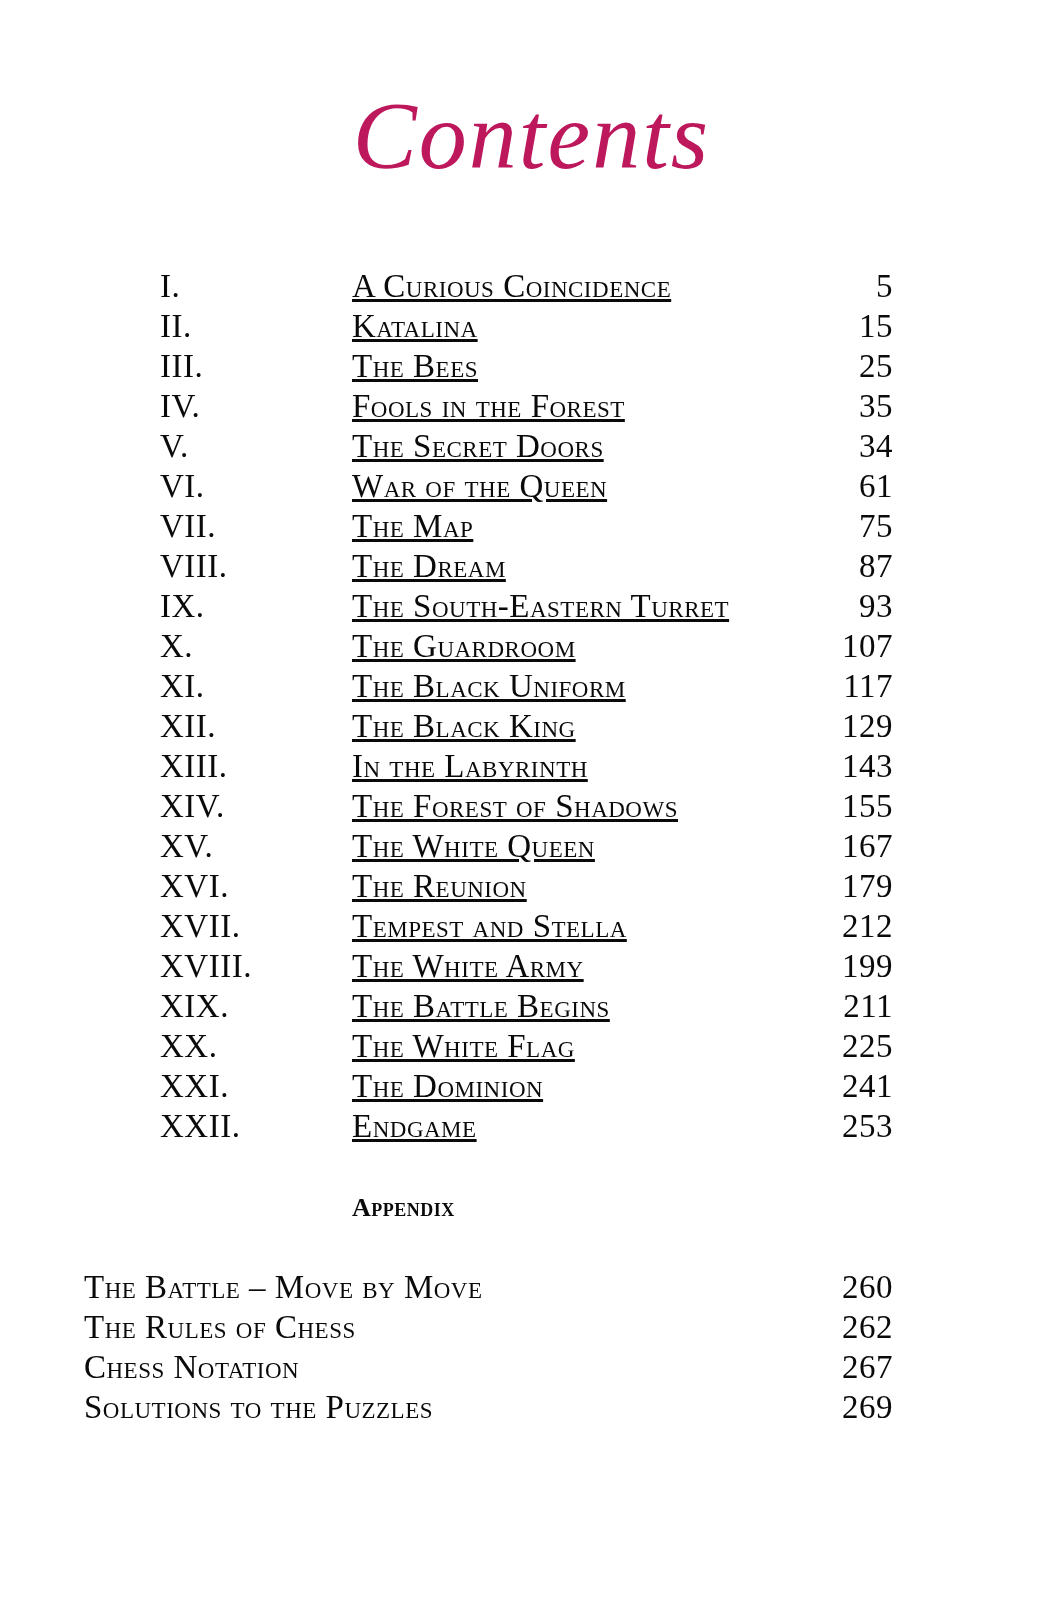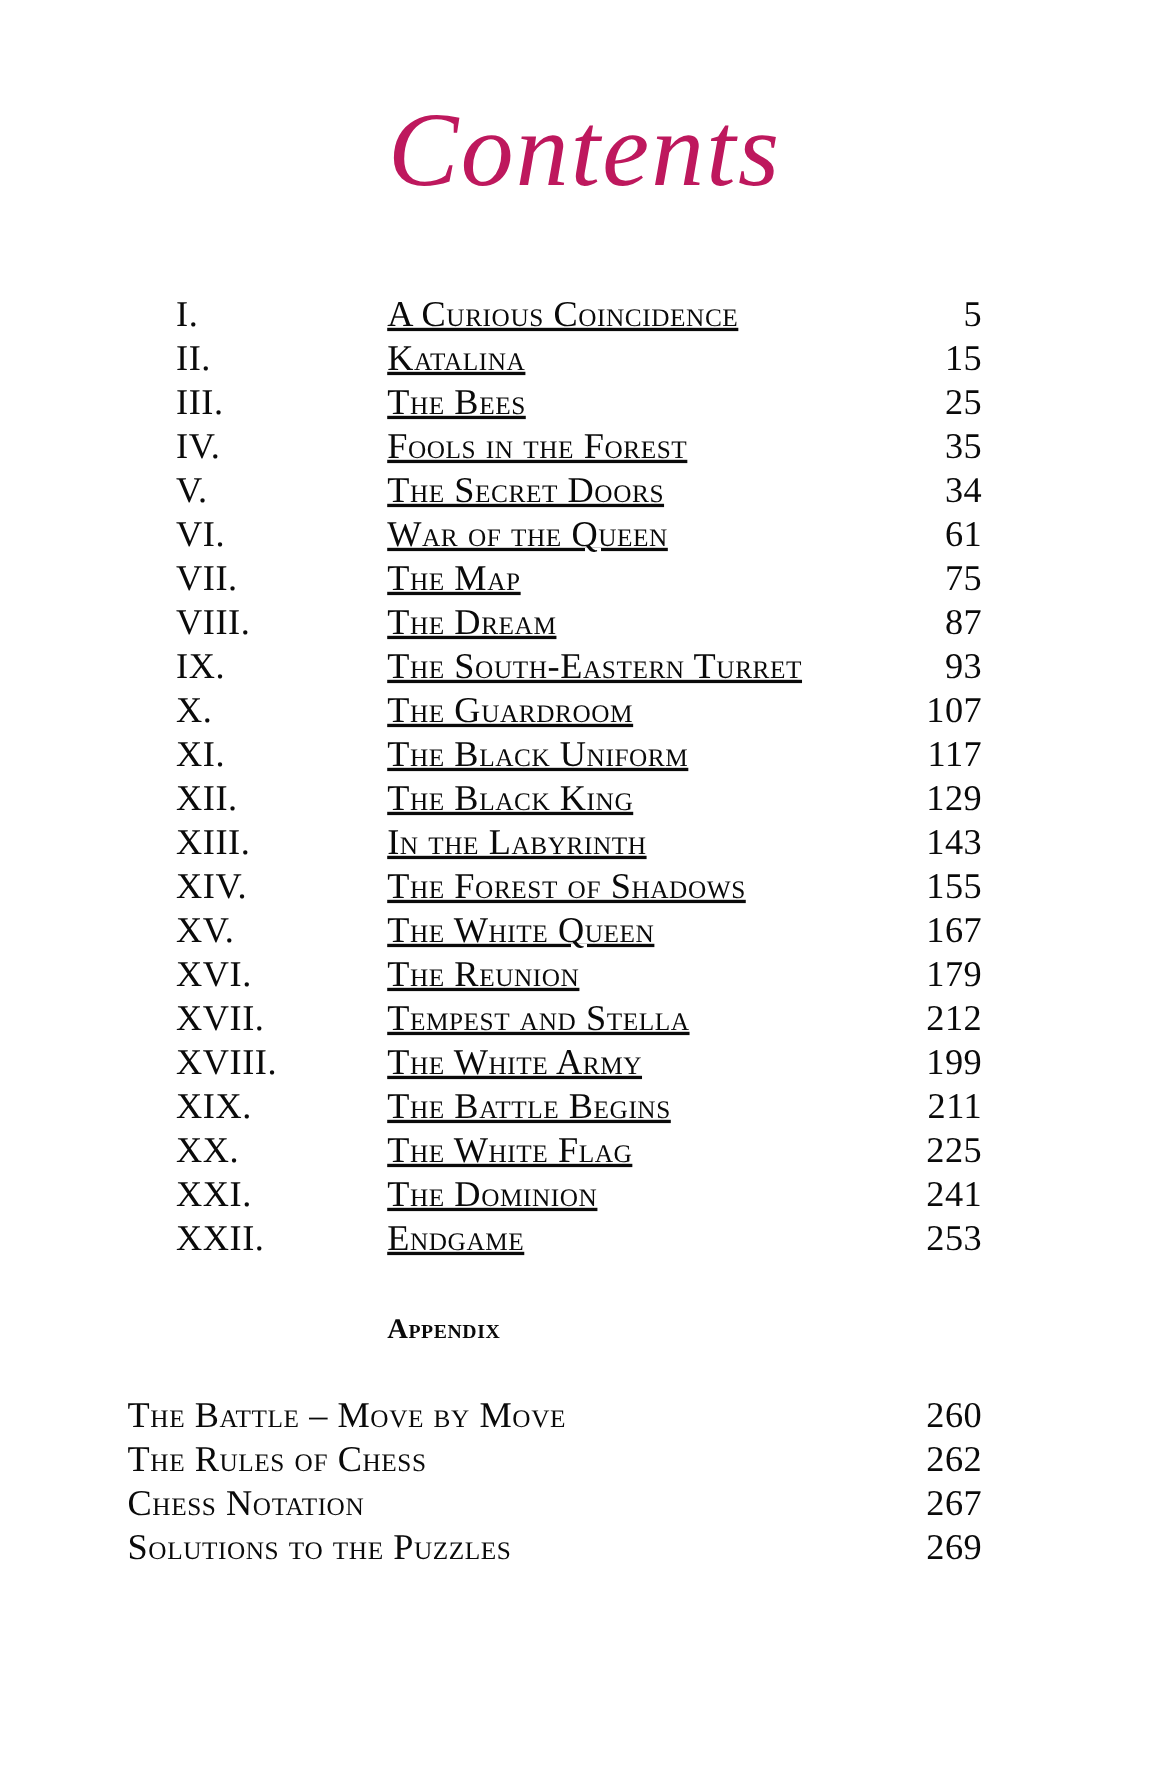--- a/index.html
+++ b/index.html
@@ -60,21 +60,21 @@
     padding-left: 192px;
   }
   .appendix-heading {
     font-size: 26px;
     font-weight: bold;
     font-variant: small-caps;
     letter-spacing: 0.5px;
     line-height: 40px;
   }
   .appendix-list {
-    margin: 41px 170px 0 116px;
+    margin: 41px 170px 0 84px;
   }
   .appendix-row {
     display: flex;
     align-items: baseline;
     height: 40px;
     font-size: 33px;
     font-variant: small-caps;
     letter-spacing: 0.5px;
     white-space: nowrap;
   }

